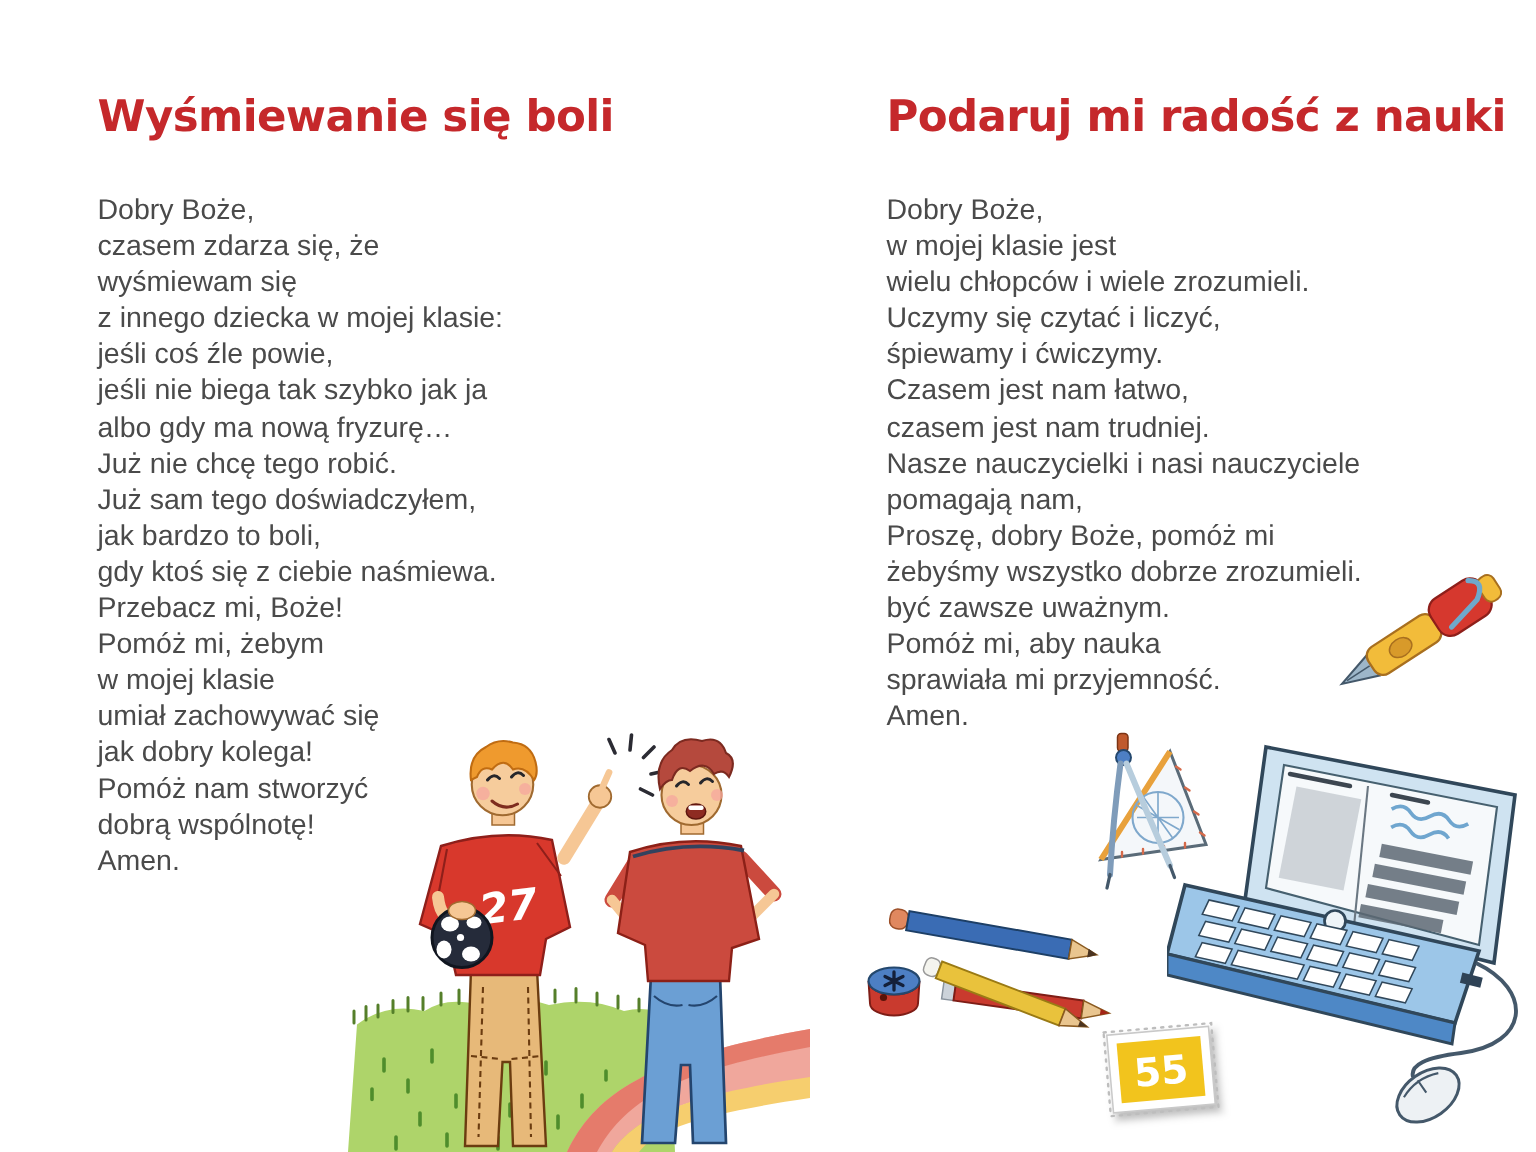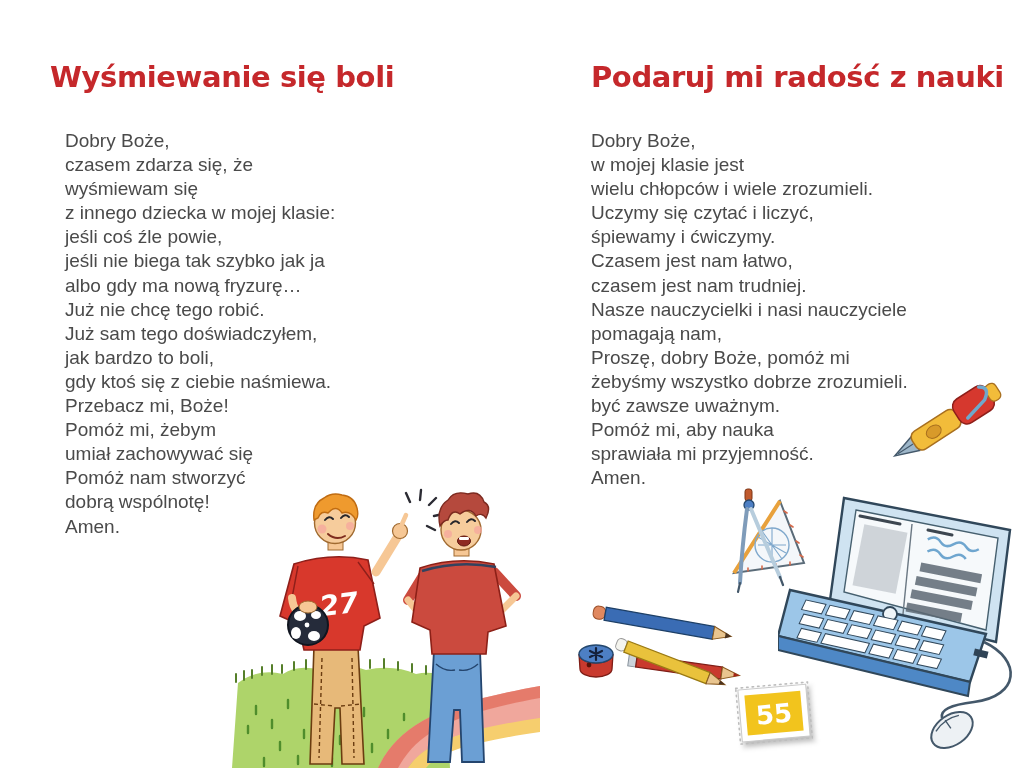--- a/index.html
+++ b/index.html
@@ -6,21 +6,21 @@
   .spread {
     position:relative; width:1024px; height:768px; background:#ffffff;
     overflow:hidden; font-family:"Liberation Sans", sans-serif;
   }
   .title {
     position:absolute; margin:0;
     font-family:"DejaVu Sans", sans-serif;
     font-weight:bold; font-size:29px; letter-spacing:-0.4px;
     color:#c5282b; white-space:nowrap;
   }
-  .title-left  { left:50px;  top:60px; }
+  .title-left  { left:65px;  top:60px; }
   .title-right { left:591px; top:60px; }
   .poem {
     position:absolute; top:129px;
     font-size:19px; line-height:24.1px; color:#4a4a4a;
     white-space:nowrap;
   }
   .poem-left  { left:65px; }
   .poem-right { left:591px; }
   .illo { position:absolute; }
   #boys-illo     { left:228px; top:468px; }
@@ -49,21 +49,23 @@
     <div>z innego dziecka w mojej klasie:</div>
     <div>jeśli coś źle powie,</div>
     <div>jeśli nie biega tak szybko jak ja</div>
     <div>albo gdy ma nową fryzurę…</div>
     <div>Już nie chcę tego robić.</div>
     <div>Już sam tego doświadczyłem,</div>
     <div>jak bardzo to boli,</div>
     <div>gdy ktoś się z ciebie naśmiewa.</div>
     <div>Przebacz mi, Boże!</div>
     <div>Pomóż mi, żebym</div>
+    <div>w mojej klasie</div>
     <div>umiał zachowywać się</div>
+    <div>jak dobry kolega!</div>
     <div>Pomóż nam stworzyć</div>
     <div>dobrą wspólnotę!</div>
     <div>Amen.</div>
   </div>
 
   <h1 class="title title-right">Podaruj mi radość z nauki</h1>
   <div class="poem poem-right">
     <div>Dobry Boże,</div>
     <div>w mojej klasie jest</div>
     <div>wielu chłopców i wiele zrozumieli.</div>

